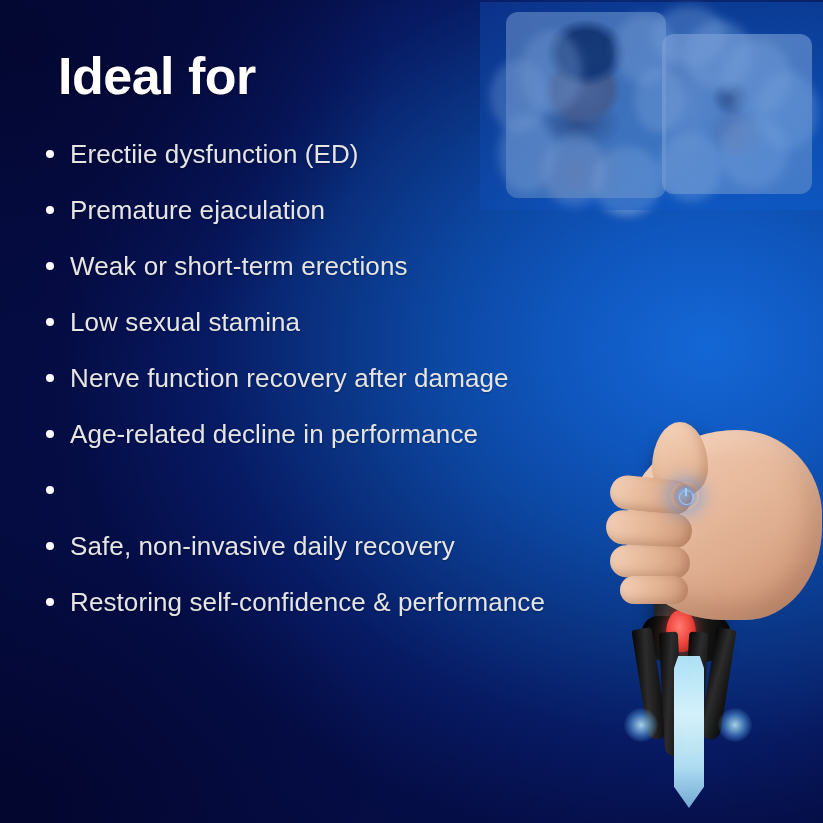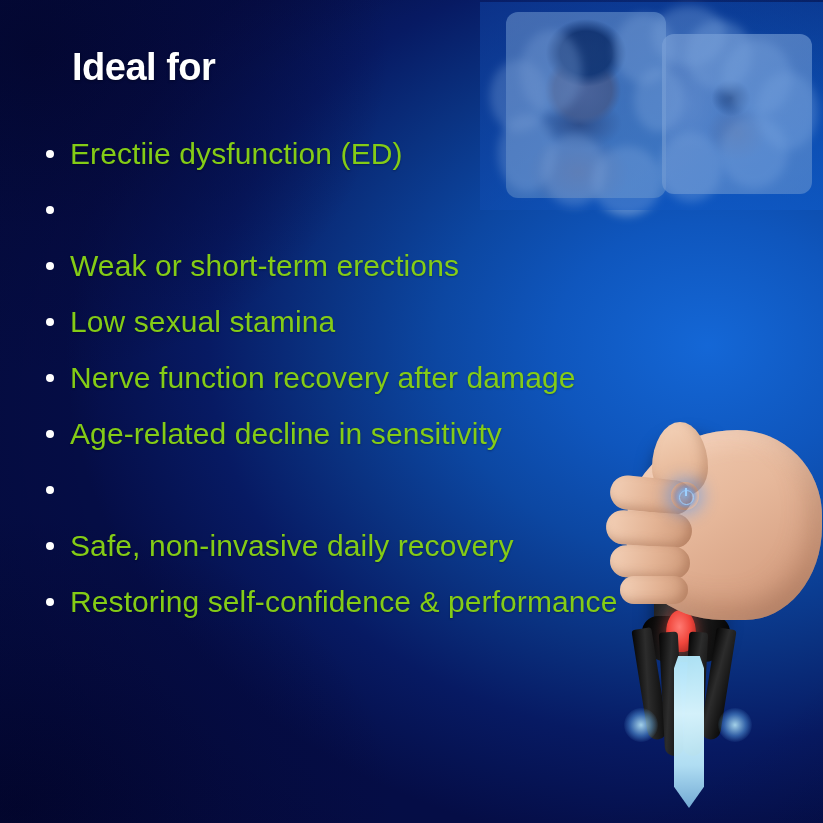--- a/index.html
+++ b/index.html
@@ -51,45 +51,45 @@
   
   .content {
     position: absolute;
     left: 0; top: 0;
     width: 640px;
     height: 823px;
     z-index: 40;
   }
   .title {
     position: absolute;
-    left: 72px;
+    left: 58px;
     top: 46px;
-    font-size: 38px;
+    font-size: 52px;
     font-weight: 700;
     letter-spacing: -0.5px;
     color: #ffffff;
     text-shadow: 0 1px 3px rgba(0,0,0,0.35);
   }
   .bullet-list {
     position: absolute;
     left: 44px;
     top: 126px;
     width: 580px;
     list-style: none;
     margin: 0;
     padding: 0;
   }
   .bullet-item {
     position: relative;
     height: 56px;
     line-height: 56px;
     padding-left: 26px;
-    font-size: 30px;
+    font-size: 26px;
     font-weight: 400;
-    color: #84cc16;
+    color: #e5e5e5;
     white-space: nowrap;
     letter-spacing: 0.1px;
     text-shadow: 0 1px 2px rgba(0,0,0,0.3);
   }
   .bullet-dot {
     position: absolute;
     left: 2px;
     top: 50%;
     margin-top: -4px;
     width: 8px;
@@ -314,24 +314,24 @@
     <div class="finger f4"></div>
     <div class="power-btn">
       <div class="power-glyph"></div>
     </div>
   </div>
 
   <div class="content">
     <div class="title">Ideal for</div>
     <ul class="bullet-list">
         <li class="bullet-item"><span class="bullet-dot"></span><span>Erectiie dysfunction (ED)</span></li>
-        <li class="bullet-item"><span class="bullet-dot"></span></li>
+        <li class="bullet-item"><span class="bullet-dot"></span><span>Premature ejaculation</span></li>
         <li class="bullet-item"><span class="bullet-dot"></span><span>Weak or short-term erections</span></li>
         <li class="bullet-item"><span class="bullet-dot"></span><span>Low sexual stamina</span></li>
         <li class="bullet-item"><span class="bullet-dot"></span><span>Nerve function recovery after damage</span></li>
-        <li class="bullet-item"><span class="bullet-dot"></span><span>Age-related decline in sensitivity</span></li>
+        <li class="bullet-item"><span class="bullet-dot"></span><span>Age-related decline in performance</span></li>
         <li class="bullet-item"><span class="bullet-dot"></span></li>
         <li class="bullet-item"><span class="bullet-dot"></span><span>Safe, non-invasive daily recovery</span></li>
         <li class="bullet-item"><span class="bullet-dot"></span><span>Restoring self-confidence &amp; performance</span></li>
       </ul>
   </div>
 
 </div>
 
 </body></html>

